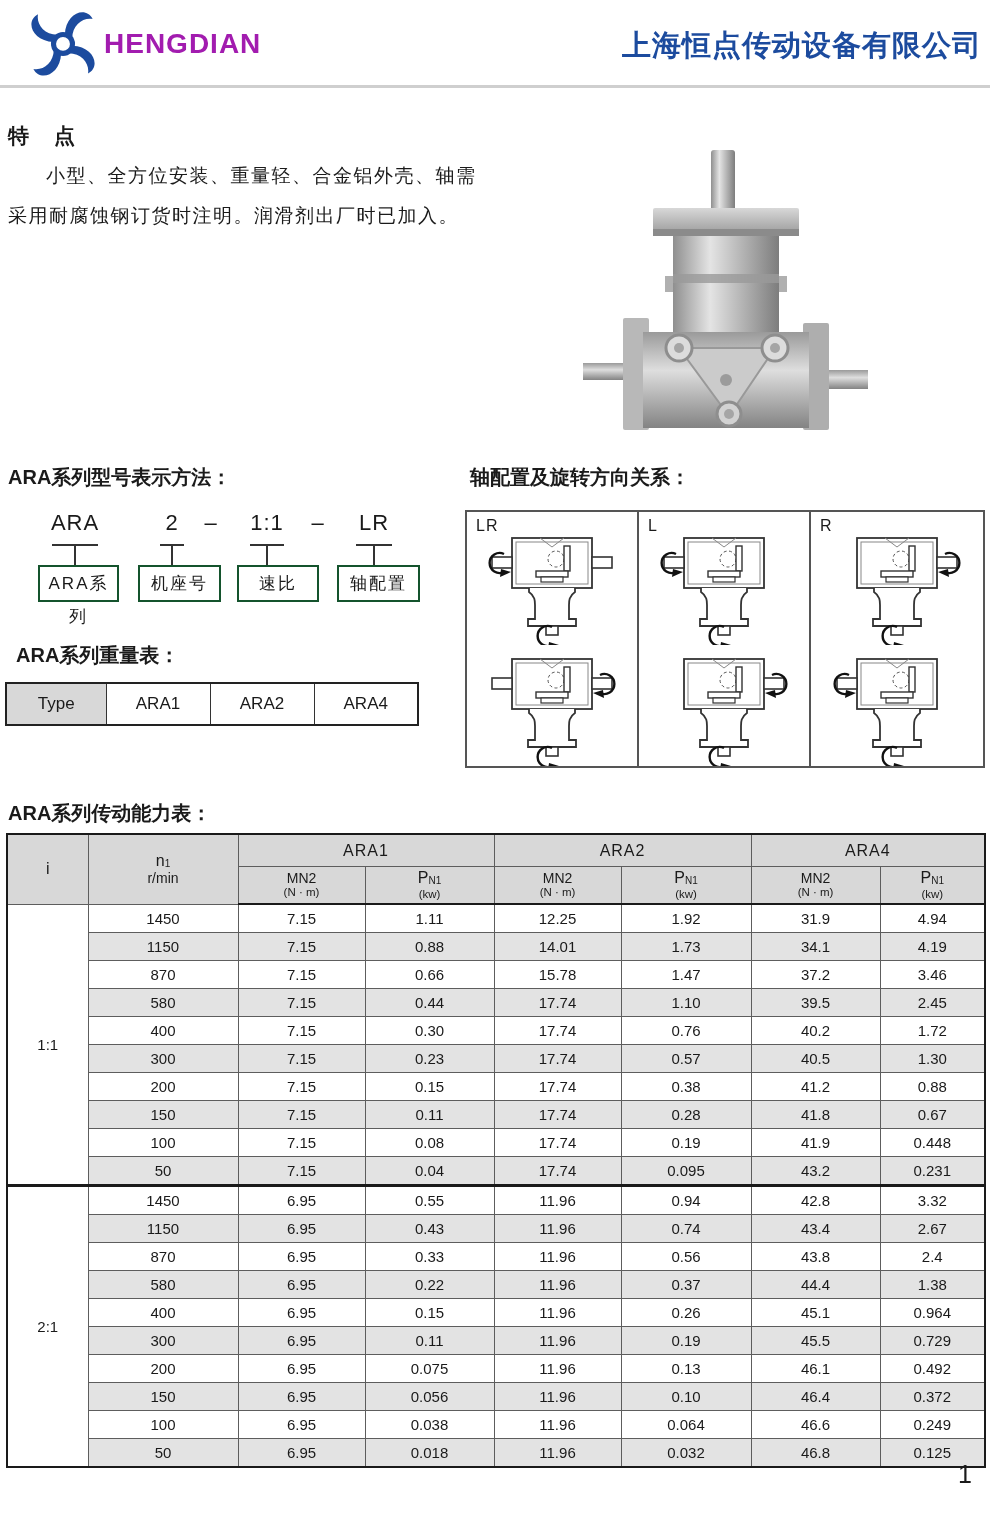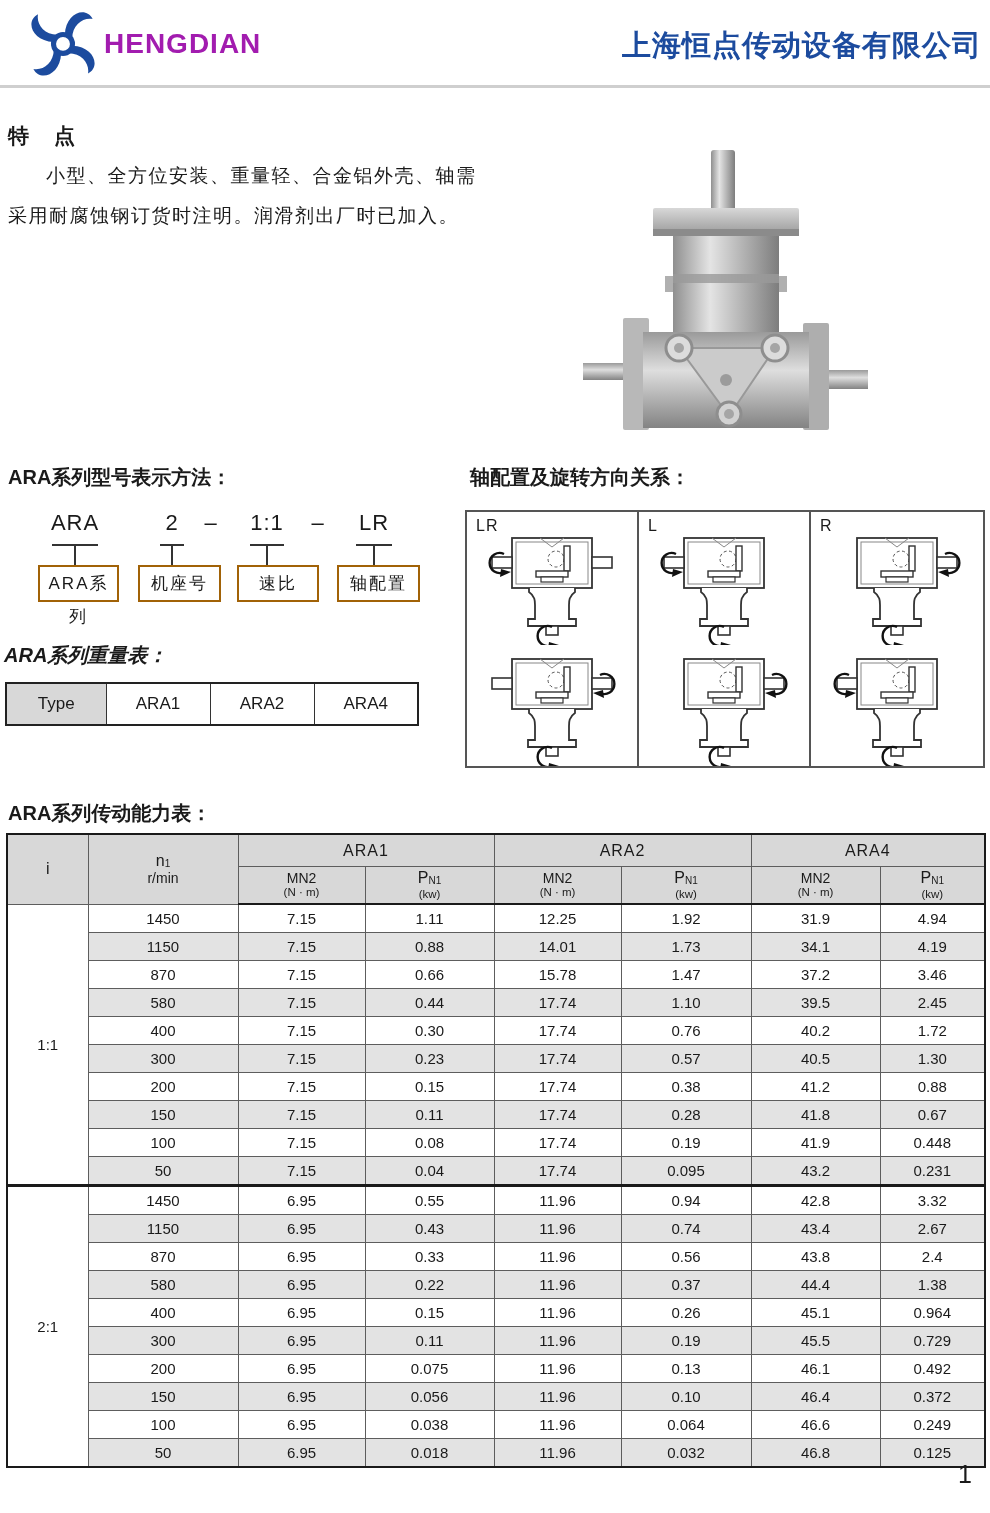--- a/index.html
+++ b/index.html
@@ -20,28 +20,28 @@
   .fl1{top:163px;padding-left:2em;}
   .fl2{top:203px;}
 
   
   .product{position:absolute;left:583px;top:150px;}
 
   
   .sec-title{position:absolute;font-size:20px;font-weight:bold;white-space:nowrap;}
   #t-model{left:8px;top:464px;}
   #t-shaft{left:470px;top:464px;}
-  #t-weight{left:4px;top:642px;font-style:italic;}
+  #t-weight{left:16px;top:642px;}
   #t-cap{left:8px;top:800px;}
 
   
   .md-code{position:absolute;top:510px;height:30px;font-size:22px;text-align:center;letter-spacing:1px;}
   .md-ul{position:absolute;top:544px;border-top:2px solid #333;}
   .md-vl{position:absolute;top:544px;height:21px;width:2px;background:#333;}
-  .md-box{position:absolute;top:565px;height:33px;line-height:33px;border:2px solid #a16207;
+  .md-box{position:absolute;top:565px;height:33px;line-height:33px;border:2px solid #14532d;
           text-align:center;font-size:17px;letter-spacing:2px;box-sizing:content-box;}
 
   
   .shaft-box{position:absolute;left:465px;top:510px;width:520px;height:258px;box-sizing:border-box;
              border:2px solid #555;display:grid;grid-template-columns:1fr 1fr 1fr;}
   .sc-cell{position:relative;border-right:2px solid #555;display:flex;flex-direction:column;align-items:center;}
   .sc-cell:last-child{border-right:none;}
   .sc-label{position:absolute;left:9px;top:5px;font-size:16px;letter-spacing:1px;}
   .sc-cell svg.gb1{margin-top:14px;}
   .sc-cell svg.gb2{margin-top:2px;}

